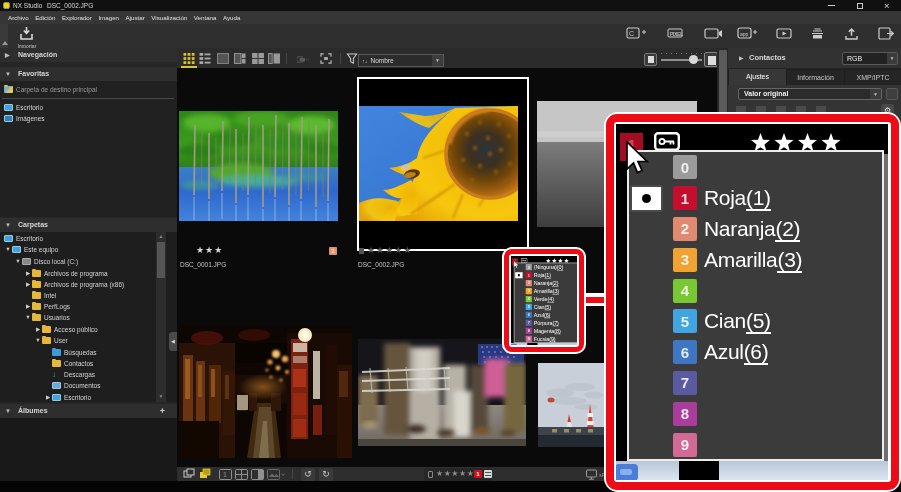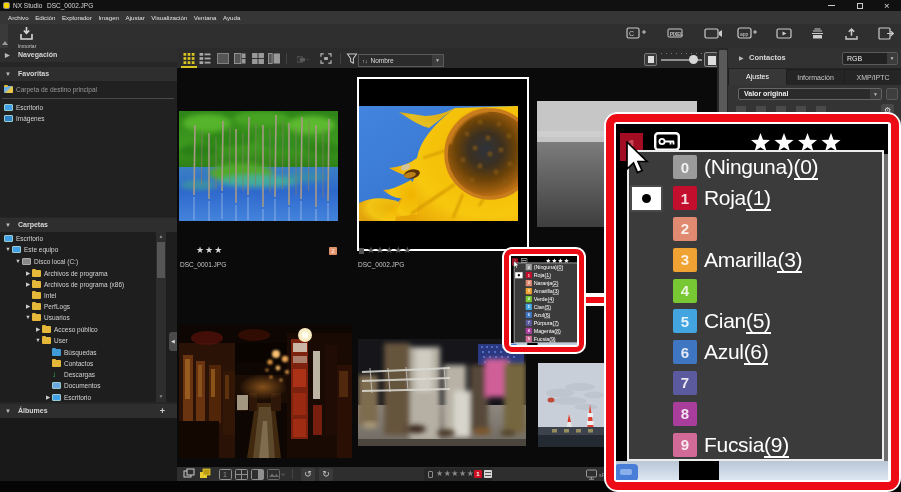--- a/index.html
+++ b/index.html
@@ -705,28 +705,28 @@
       <svg class="a" style="left:9px;top:17px;z-index:5" width="26" height="36" viewBox="0 0 26 36">
           <path d="M2 1 L2 28 L8.5 22 L12.5 31.5 L17 29.5 L13 20.5 L22 20.5 Z" fill="#fff" stroke="#000" stroke-width="1.7"></path>
         </svg>
       <div class="a" style="left:14px;top:61px;width:33px;height:27px;background:#fff;border:2px solid #4a4a4a;border-radius:2px;z-index:6">
           <div class="a" style="left:10px;top:7px;width:9px;height:9px;background:#000;border-radius:50%"></div>
         </div>
 
       <div class="a" style="left:11px;top:26px;width:257px;height:311px;background:#3b3b3b;border:2px solid #ececec;box-shadow:4px 4px 0 rgba(130,130,130,.85);padding-top:0px">
         <div class="mrow">
             <span class="sq" style="background:#9b9b9b">0</span>
-            <span class="mt">(Ninguna)<u>(0)</u></span>
           </div>
         <div class="mrow">
             <span class="sq" style="background:#c40e2e">1</span>
             <span class="mt">Roja<u>(1)</u></span>
           </div>
         <div class="mrow">
             <span class="sq" style="background:#e08a72">2</span>
+            <span class="mt">Naranja<u>(2)</u></span>
           </div>
         <div class="mrow">
             <span class="sq" style="background:#f0a232">3</span>
             <span class="mt">Amarilla<u>(3)</u></span>
           </div>
         <div class="mrow">
             <span class="sq" style="background:#77c832">4</span>
           </div>
         <div class="mrow">
             <span class="sq" style="background:#42a5e0">5</span>
@@ -737,21 +737,20 @@
             <span class="mt">Azul<u>(6)</u></span>
           </div>
         <div class="mrow">
             <span class="sq" style="background:#5c5a9e">7</span>
           </div>
         <div class="mrow">
             <span class="sq" style="background:#a93d9b">8</span>
           </div>
         <div class="mrow">
             <span class="sq" style="background:#d16a96">9</span>
-            <span class="mt">Fucsia<u>(9)</u></span>
           </div>
       </div>
       <div class="a" style="left:0;top:337px;width:272px;height:19px;background:linear-gradient(#b9c6d6,#dce6f2)"></div>
       <div class="a" style="left:63px;top:337px;width:40px;height:19px;background:#000"></div>
       <div class="a" style="left:-1px;top:340px;width:23px;height:17px;background:#4a7dd8;border-radius:4px">
           <div class="a" style="left:5px;top:5px;width:12px;height:6px;background:#8ab0ec;border-radius:2px"></div>
         </div>
     </div>
   </div>
 </div>

